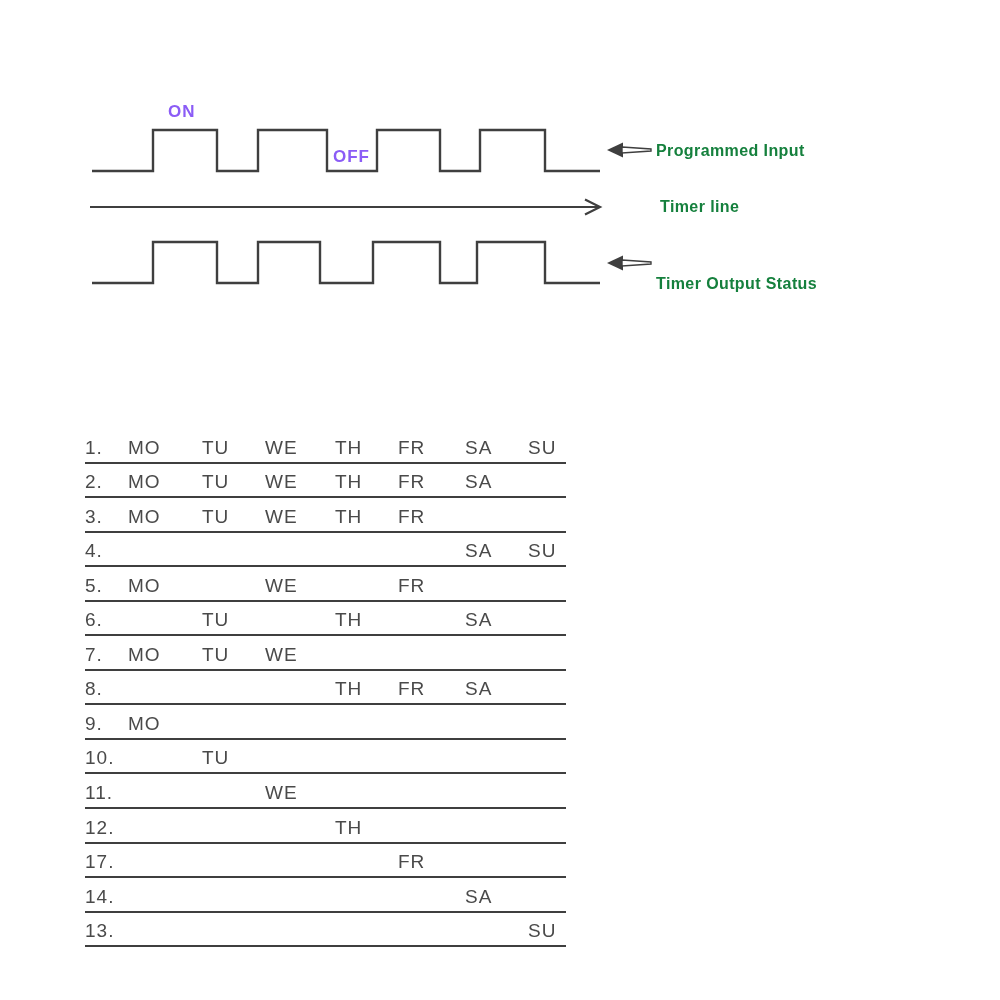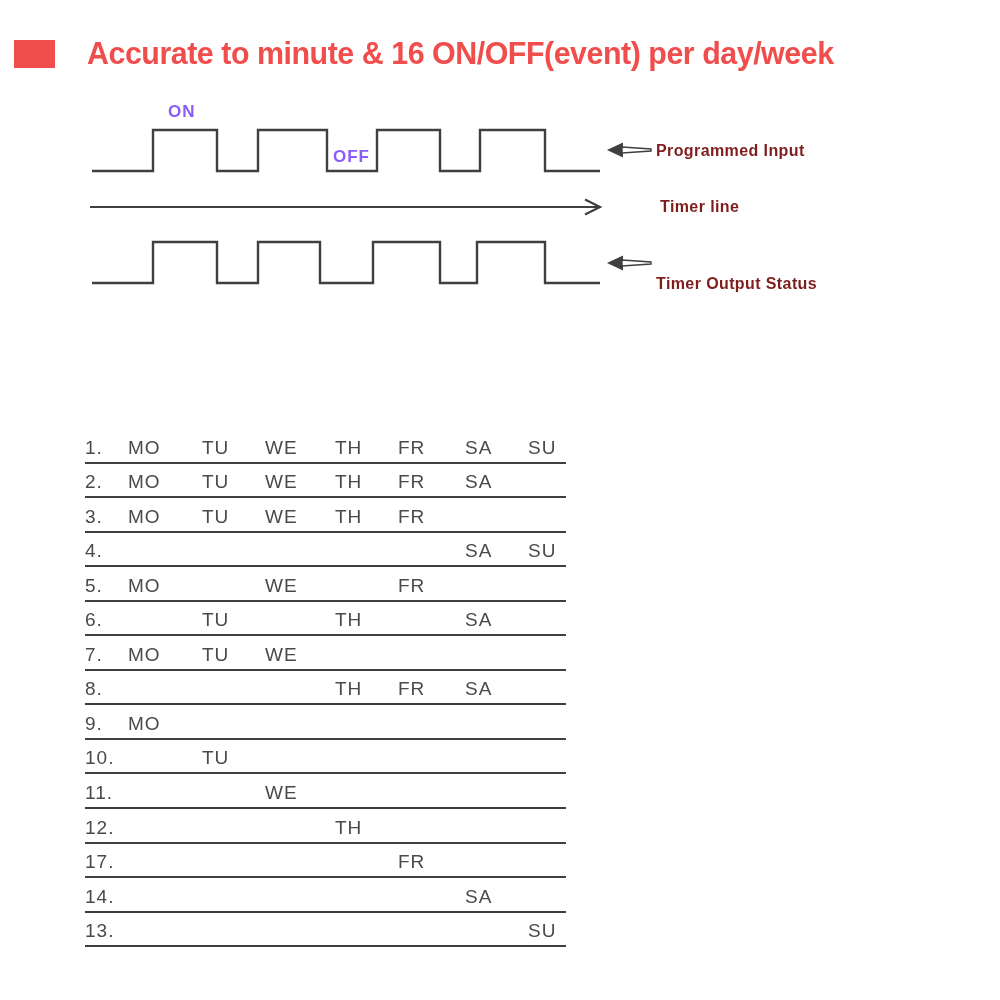--- a/index.html
+++ b/index.html
@@ -42,21 +42,21 @@
     font-size:17px;
     color:#8b5cf6;
     letter-spacing:1px;
   }
   .on-label{left:168px;top:7px;}
   .off-label{left:333px;top:52px;}
   .legend{
     position:absolute;
     font-weight:bold;
     font-size:16px;
-    color:#7f1d1d;
+    color:#15803d;
     letter-spacing:0.4px;
     white-space:nowrap;
   }
   .legend-input{left:656px;top:47px;}
   .legend-timer{left:660px;top:103px;}
   .legend-output{left:656px;top:144px;margin-top:36px;}
 
   
   .programs-table{
     position:absolute;
@@ -85,24 +85,20 @@
   .c-TH{width:63px;}
   .c-FR{width:67px;}
   .c-SA{width:63px;}
   .c-SU{width:38px;}
 </style>
 </head>
 <body>
 
 <div class="page">
 
-  <div class="section-header hdr1">
-    <span class="bullet"></span>
-    <h1 class="heading">Accurate to minute &amp; 16 ON/OFF(event) per day/week</h1>
-  </div>
 
   <div class="diagram">
     <svg width="1000" height="220" viewBox="0 0 1000 220">
 
       <path d="M92,76 H153 V35 H217 V76 H258 V35 H327 V76 H377 V35 H440 V76 H480 V35 H545 V76 H600" fill="none" stroke="#3f3f3f" stroke-width="2.4"></path>
 
       <g>
         <path d="M90,112 H598" fill="none" stroke="#3f3f3f" stroke-width="2.2"></path>
         <path d="M585,104.5 L600,112 L585,119.5" fill="none" stroke="#3f3f3f" stroke-width="2.2"></path>
       </g>

